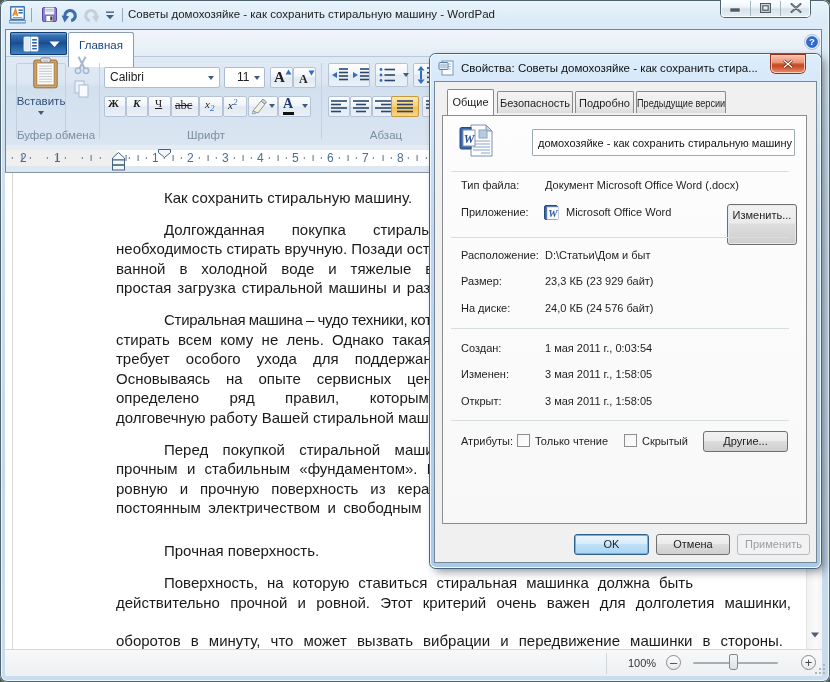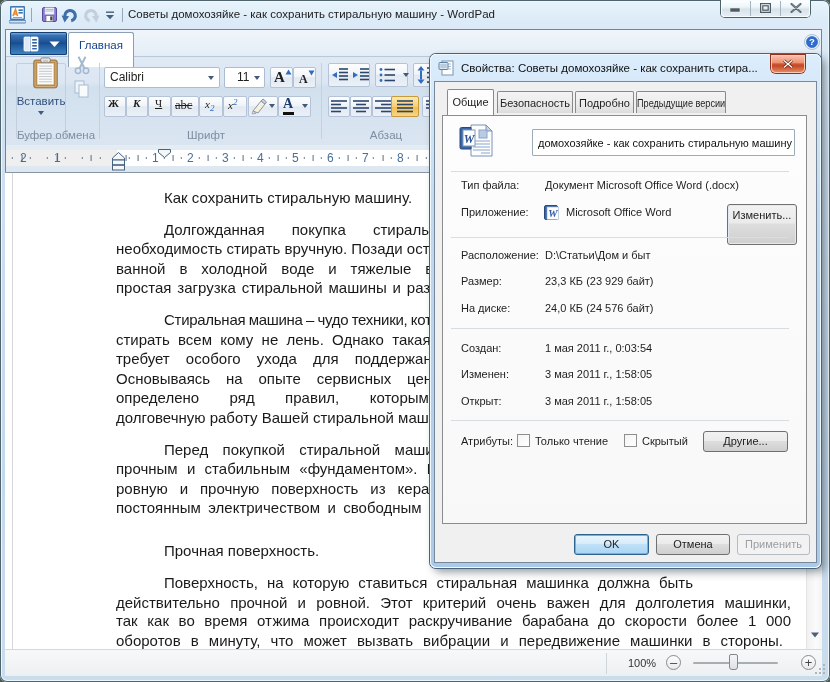--- a/index.html
+++ b/index.html
@@ -361,21 +361,20 @@
     <div class="dl" style="top:195.5px;word-spacing:11.7px">Основываясь на опыте сервисных центров и мастеров, было точно</div>
     <div class="dl" style="top:215px;word-spacing:26.3px">определено ряд правил, которым нужно следовать, чтобы</div>
     <div class="dl" style="top:234.5px">долговечную работу Вашей стиральной машине.</div>
     <div class="dl" style="left:159px;top:266.5px;word-spacing:10.2px">Перед покупкой стиральной машины, позаботьтесь о прочном</div>
     <div class="dl" style="top:286px;word-spacing:5.1px">прочным и стабильным «фундаментом». Под фундаментом понимается</div>
     <div class="dl" style="top:305.5px;word-spacing:7.8px">ровную и прочную поверхность из керамики или бетона, а также</div>
     <div class="dl" style="top:325px;word-spacing:3.3px">постоянным электричеством и свободным пространством.</div>
     <div class="dl" style="left:159px;top:367.5px">Прочная поверхность.</div>
     <div class="dj" style="top:420px;width:675px"><span>действительно прочной и ровной. Этот критерий очень важен для долголетия машинки,</span></div>
     <div class="dj" style="top:399.5px;left:159px;width:529px"><span>Поверхность, на которую ставиться стиральная машинка должна быть</span></div>
-    <div class="dj" style="top:438px;width:675px"><span>так как во время отжима происходит раскручивание барабана до скорости более 1&nbsp;000</span></div>
     <div class="dj" style="top:457.5px;width:667px"><span>оборотов в минуту, что может вызвать вибрации и передвижение машинки в стороны.</span></div>
     <div id="scroll">
       <svg class="abs" style="left:3px;top:458px" width="10" height="8" viewBox="0 0 10 8">
           <path d="M1 1.5 h8 L5 6.5 Z" fill="#4d6077"></path>
         </svg>
     </div>
   </div>
 
   <div id="status">
     <div class="abs" style="left:601px;top:3px;width:1px;height:21px;background:#d0d5d9"></div>

